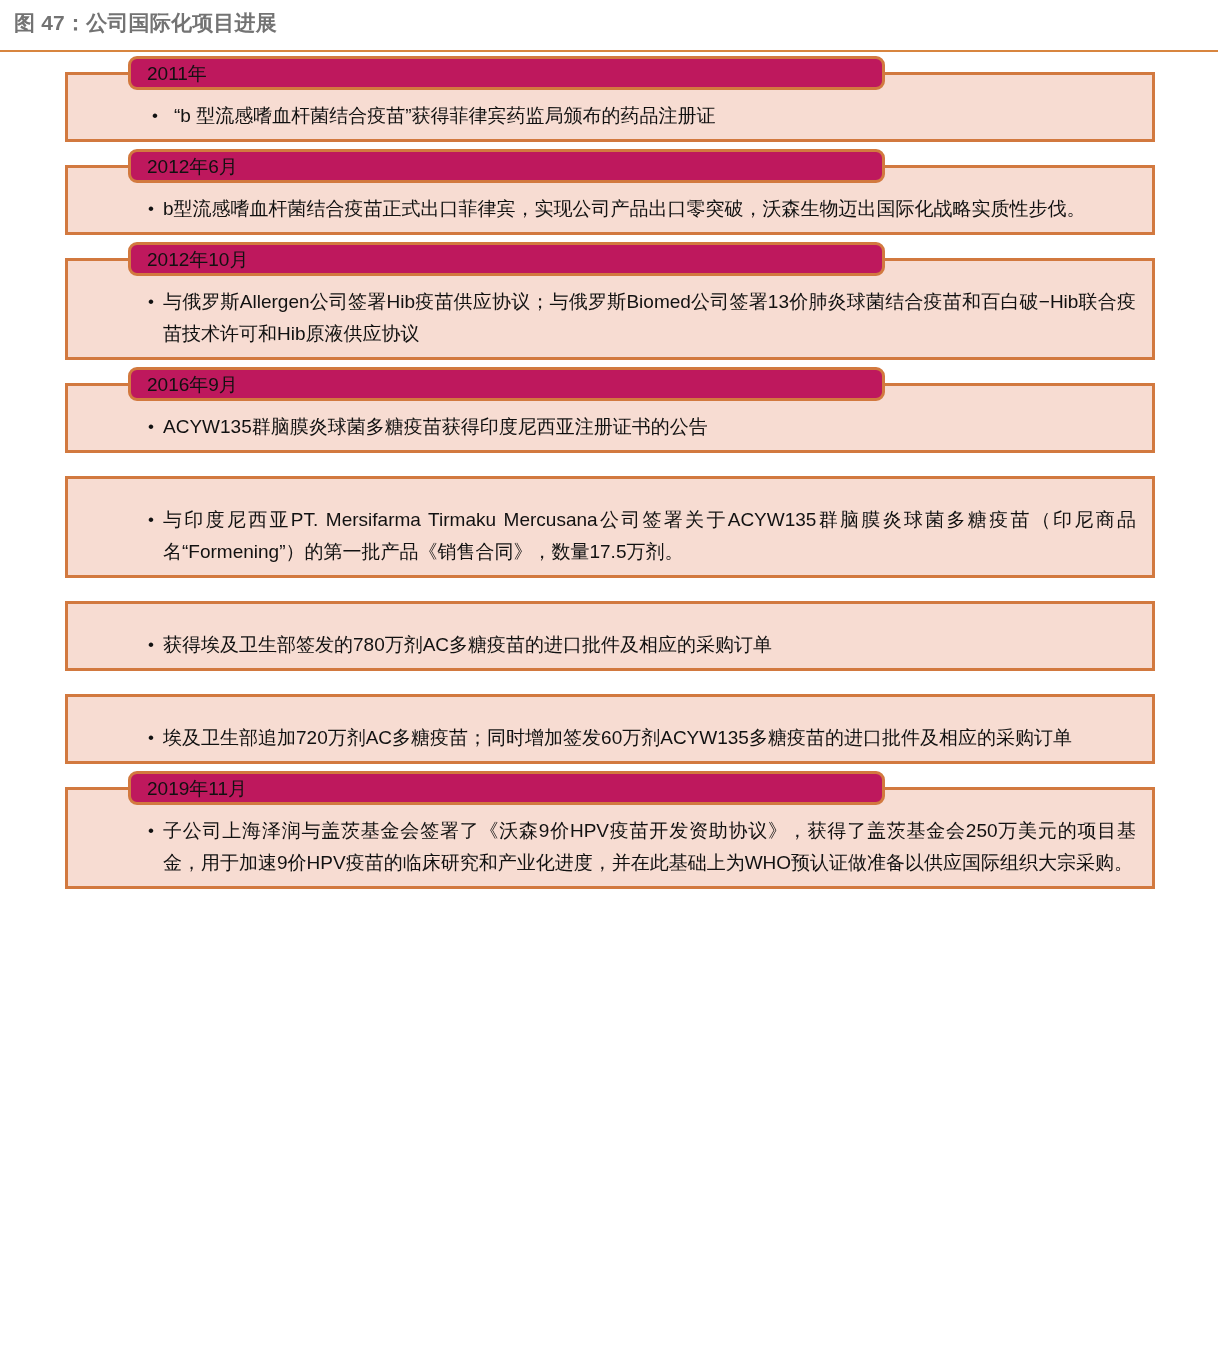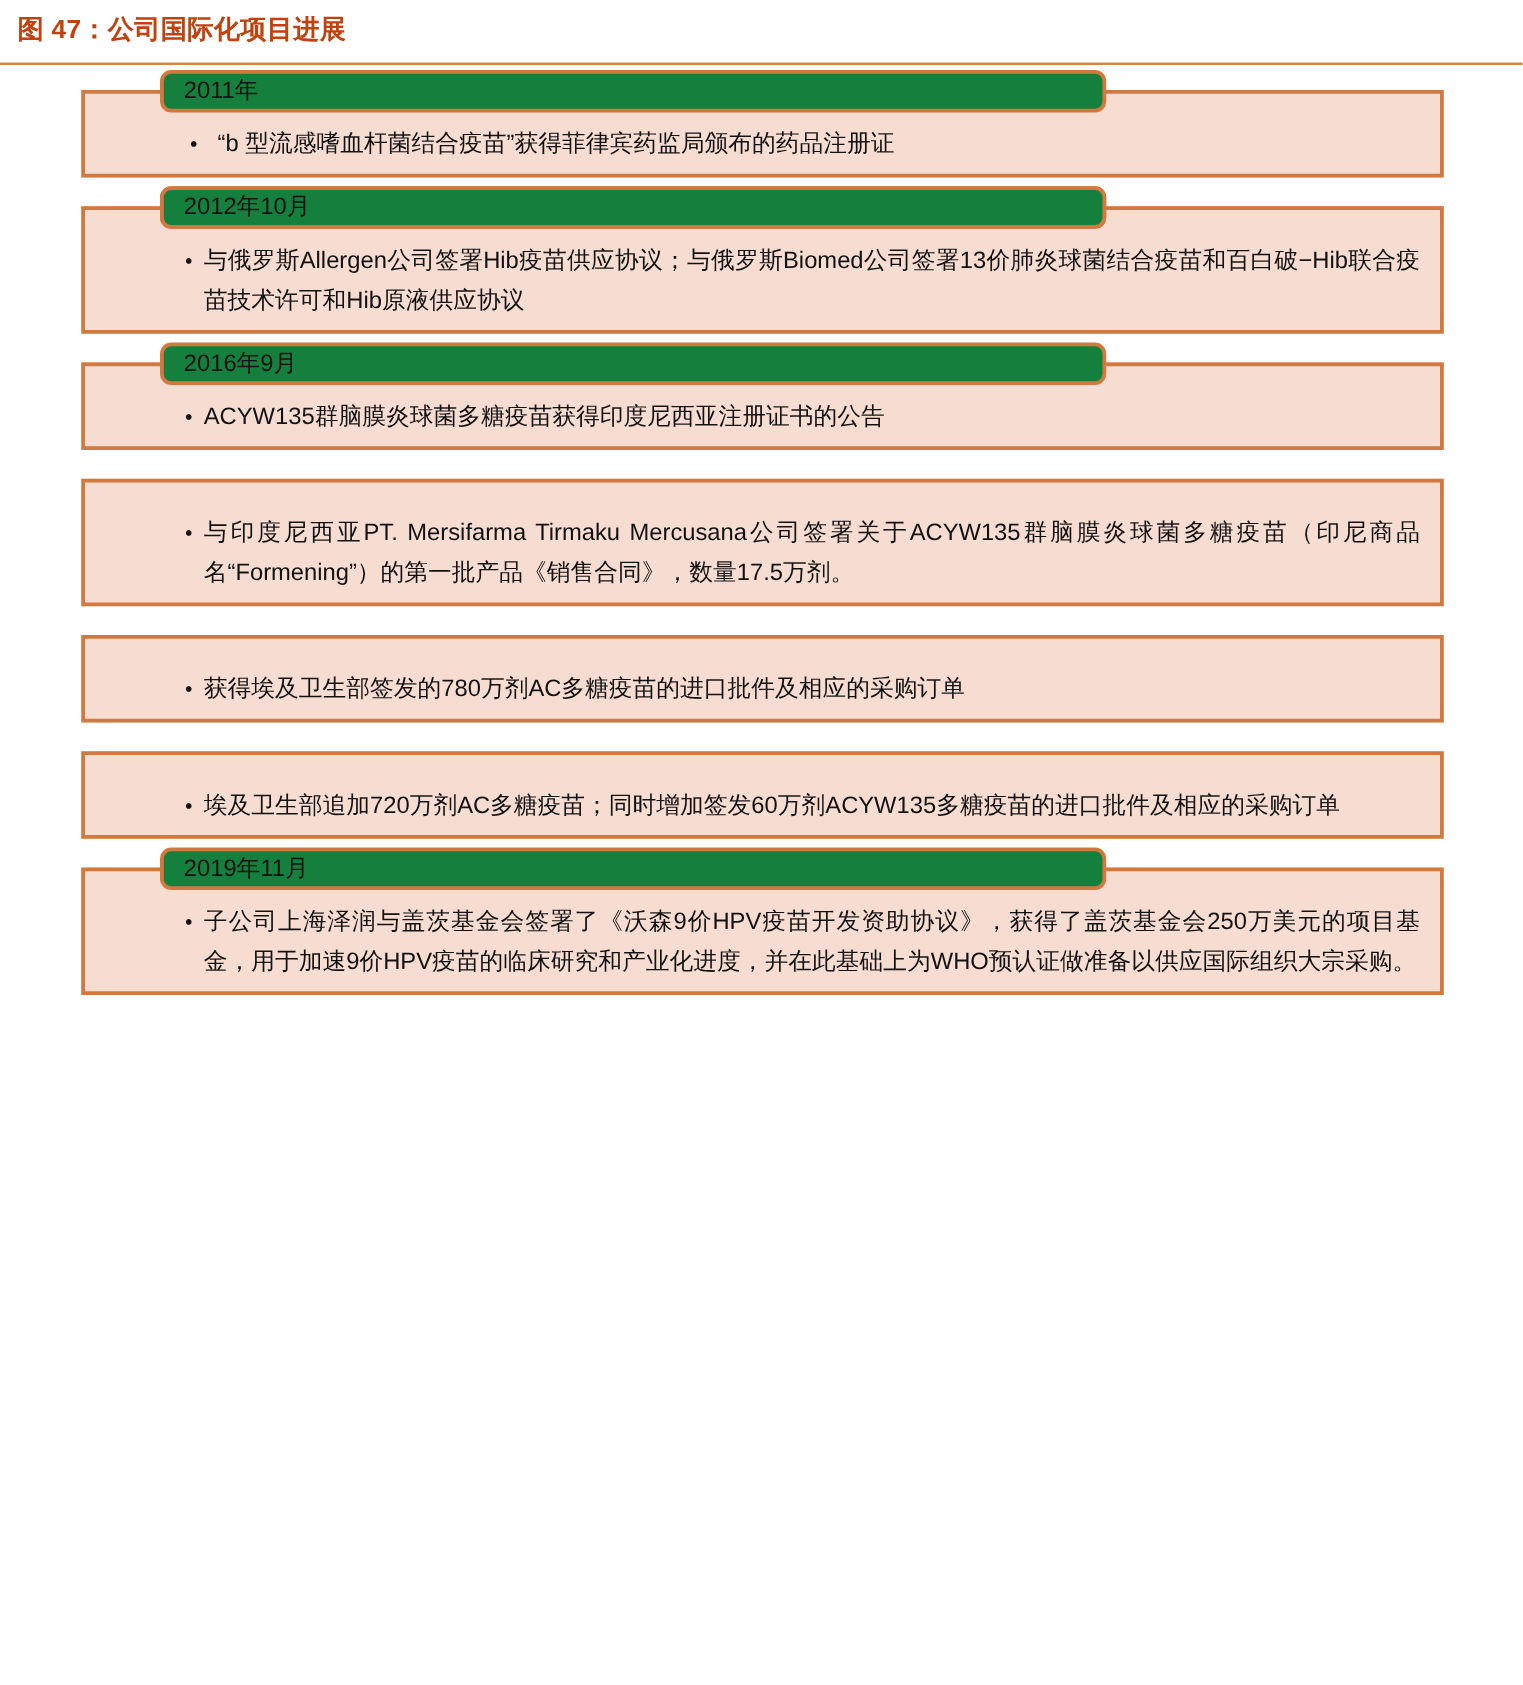--- a/index.html
+++ b/index.html
@@ -15,21 +15,21 @@
     position: relative;
   }
 
   
   .fig-title {
     position: absolute;
     left: 14px;
     top: 9px;
     font-size: 21px;
     font-weight: bold;
-    color: #c2410c;
+    color: #737373;
     letter-spacing: 0.2px;
     white-space: nowrap;
   }
   .title-rule {
     position: absolute;
     left: 0px;
     top: 50px;
     width: 1218px;
     height: 2px;
     background: #d8853f;
@@ -60,21 +60,21 @@
     box-sizing: border-box;
   }
 
   
   .tl-header {
     position: absolute;
     left: 128px;
     top: 0px;
     width: 757px;
     height: 34px;
-    background: #15803d;
+    background: #be185d;
     border: 3px solid #d2793f;
     border-radius: 9px;
     box-sizing: border-box;
     z-index: 3;
   }
   .tl-date {
     position: absolute;
     left: 16px;
     top: 50%;
     transform: translateY(-50%);
@@ -131,20 +131,23 @@
       </div>
       <div class="tl-content">
         <div class="tl-bullet spaced">“b 型流感嗜血杆菌结合疫苗”获得菲律宾药监局颁布的药品注册证</div>
       </div>
     </div>
     <div class="tl-block">
       <div class="tl-body"></div>
       <div class="tl-header">
         <div class="tl-date">2012年6月</div>
       </div>
+      <div class="tl-content">
+        <div class="tl-bullet">b型流感嗜血杆菌结合疫苗正式出口菲律宾，实现公司产品出口零突破，沃森生物迈出国际化战略实质性步伐。</div>
+      </div>
     </div>
     <div class="tl-block">
       <div class="tl-body"></div>
       <div class="tl-header">
         <div class="tl-date">2012年10月</div>
       </div>
       <div class="tl-content">
         <div class="tl-bullet">与俄罗斯Allergen公司签署Hib疫苗供应协议；与俄罗斯Biomed公司签署13价肺炎球菌结合疫苗和百白破−Hib联合疫苗技术许可和Hib原液供应协议</div>
       </div>
     </div>

